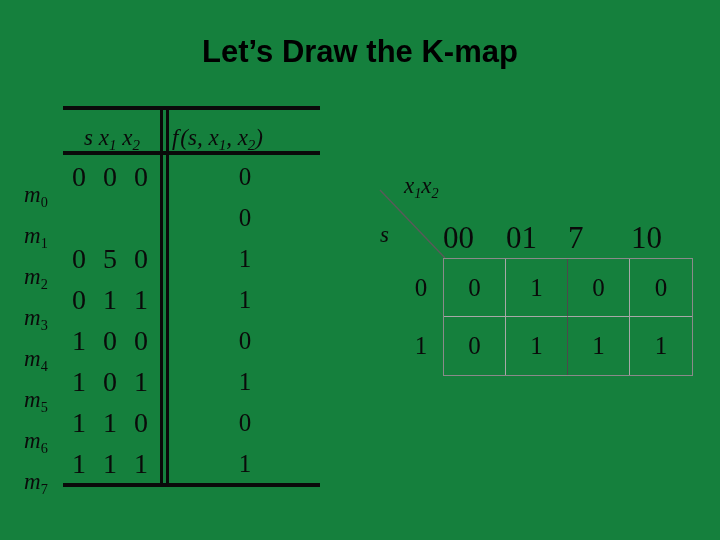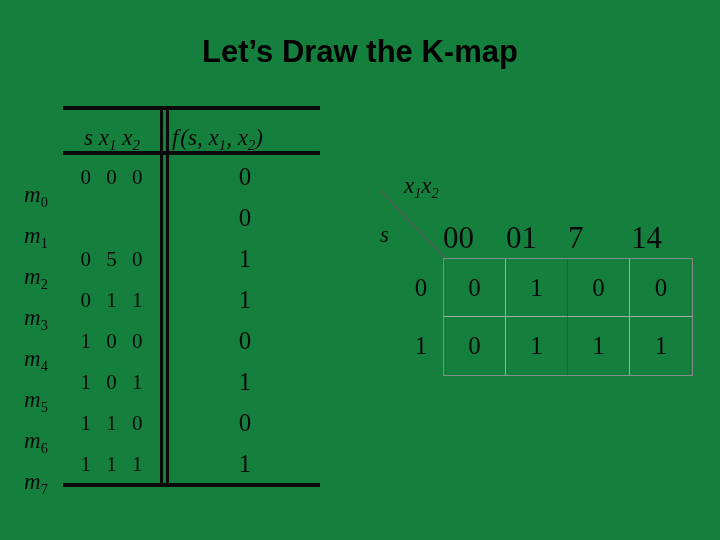--- a/index.html
+++ b/index.html
@@ -106,22 +106,21 @@
   .tt-minterm sub {
     font-size: 0.62em;
     vertical-align: -0.35em;
     font-style: normal;
   }
   .tt-bits {
     position: absolute;
     left: 52px;
     top: 2px;
     width: 84px;
-    text-align: center;
-    font-size: 21px;
+    font-size: 28px;
     line-height: 30px;
     letter-spacing: 5px;
     color: #0a0a0a;
   }
   .tt-out {
     position: absolute;
     left: 152px;
     top: 2px;
     width: 146px;
     text-align: center;
@@ -293,21 +292,21 @@
     <svg id="kmap-corner-line" viewBox="0 0 70 96">
       <line x1="2" y1="25" x2="67" y2="93" stroke="#5a5a5a" stroke-width="1.4"></line>
     </svg>
 
     <div id="kmap-label-x">x<sub>1</sub>x<sub>2</sub></div>
     <div id="kmap-label-s">s</div>
 
     <div class="kmap-colhead" style="left:65px">00</div>
     <div class="kmap-colhead" style="left:128px">01</div>
     <div class="kmap-colhead" style="left:190px">7</div>
-    <div class="kmap-colhead" style="left:253px">14</div>
+    <div class="kmap-colhead" style="left:253px">10</div>
 
     <div class="kmap-rowhead" style="top:108px">0</div>
     <div class="kmap-rowhead" style="top:166px">1</div>
 
     <div id="kmap-grid">
       <div class="kmap-cell">0</div>
       <div class="kmap-cell col-mid">1</div>
       <div class="kmap-cell">0</div>
       <div class="kmap-cell col-last">0</div>
       <div class="kmap-cell row-last">0</div>

